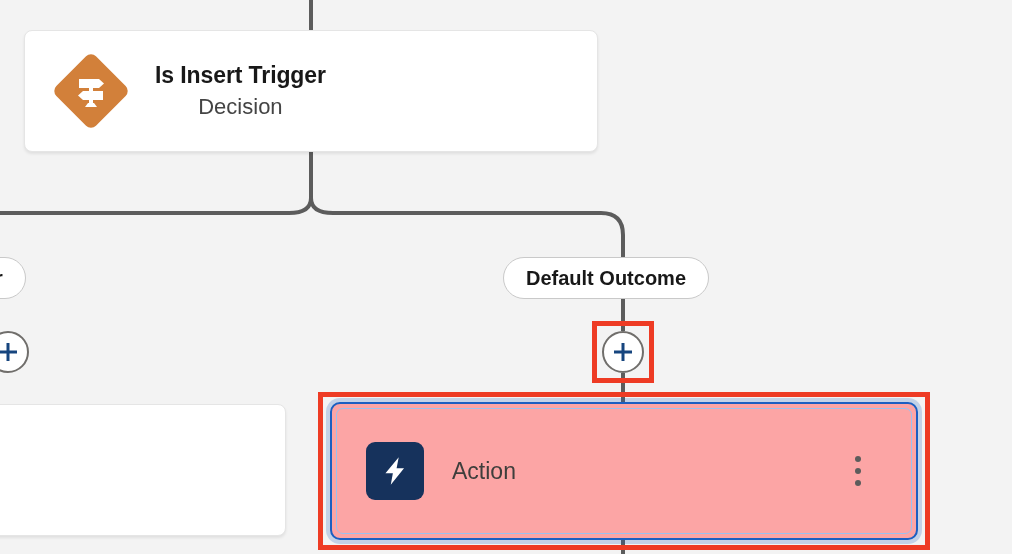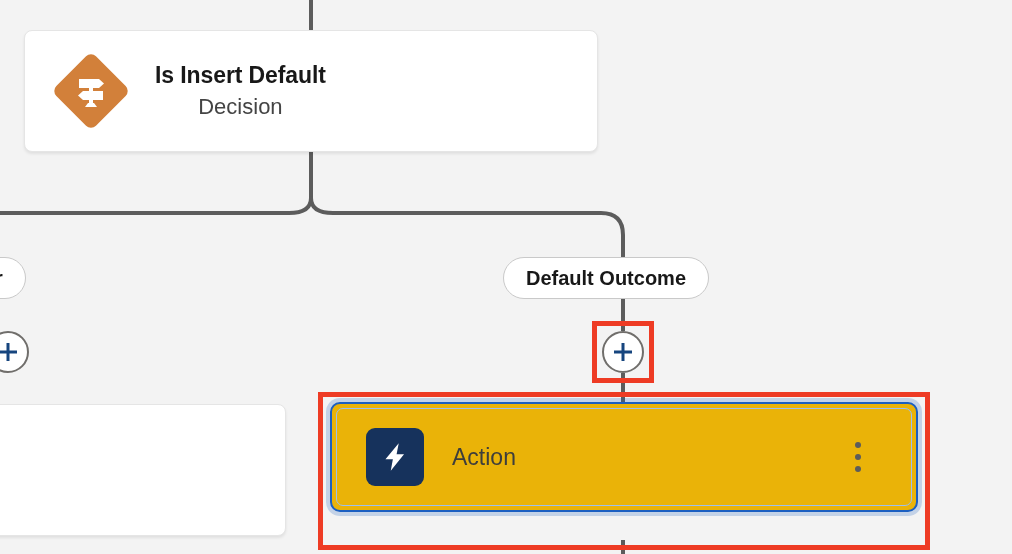--- a/index.html
+++ b/index.html
@@ -142,22 +142,22 @@
   .plus-button svg { width: 24px; height: 24px; display: block; }
   #plus-left  { left: -13px; top: 331px; }
   #plus-right { left: 602px; top: 331px; }
 
   
   #action-node {
     position: absolute;
     left: 330px;
     top: 402px;
     width: 588px;
-    height: 110px;
-    background: #eab308;
+    height: 138px;
+    background: #fca5a5;
     border: 2px solid #1b5fc1;
     border-radius: 10px;
     box-sizing: border-box;
     box-shadow: 0 0 0 4px rgba(27,95,193,0.22);
     display: flex;
     align-items: center;
     padding: 0 44px 0 34px;
   }
   #action-node .inner-ring {
     position: absolute;
@@ -272,21 +272,21 @@
         <path d="M8,8 L28,8 L33,12.5 L28,17 L8,17 Z" fill="#ffffff"></path>
 
         <path d="M32,20 L12,20 L7,24.5 L12,29 L32,29 Z" fill="#ffffff"></path>
 
         <rect x="18" y="17" width="4" height="3" fill="#ffffff"></rect>
         <rect x="18" y="29" width="4" height="4" fill="#ffffff"></rect>
         <path d="M14,36 L26,36 L23,32 L17,32 Z" fill="#ffffff"></path>
       </svg>
     </div>
     <div class="node-text">
-      <div class="node-title">Is Insert Default</div>
+      <div class="node-title">Is Insert Trigger</div>
       <div class="node-subtitle">Decision</div>
     </div>
   </div>
 
   <div class="branch-pill" id="pill-left">
     <span>Trigger</span>
   </div>
   <div class="branch-pill" id="pill-right">
     <span>Default Outcome</span>
   </div>

